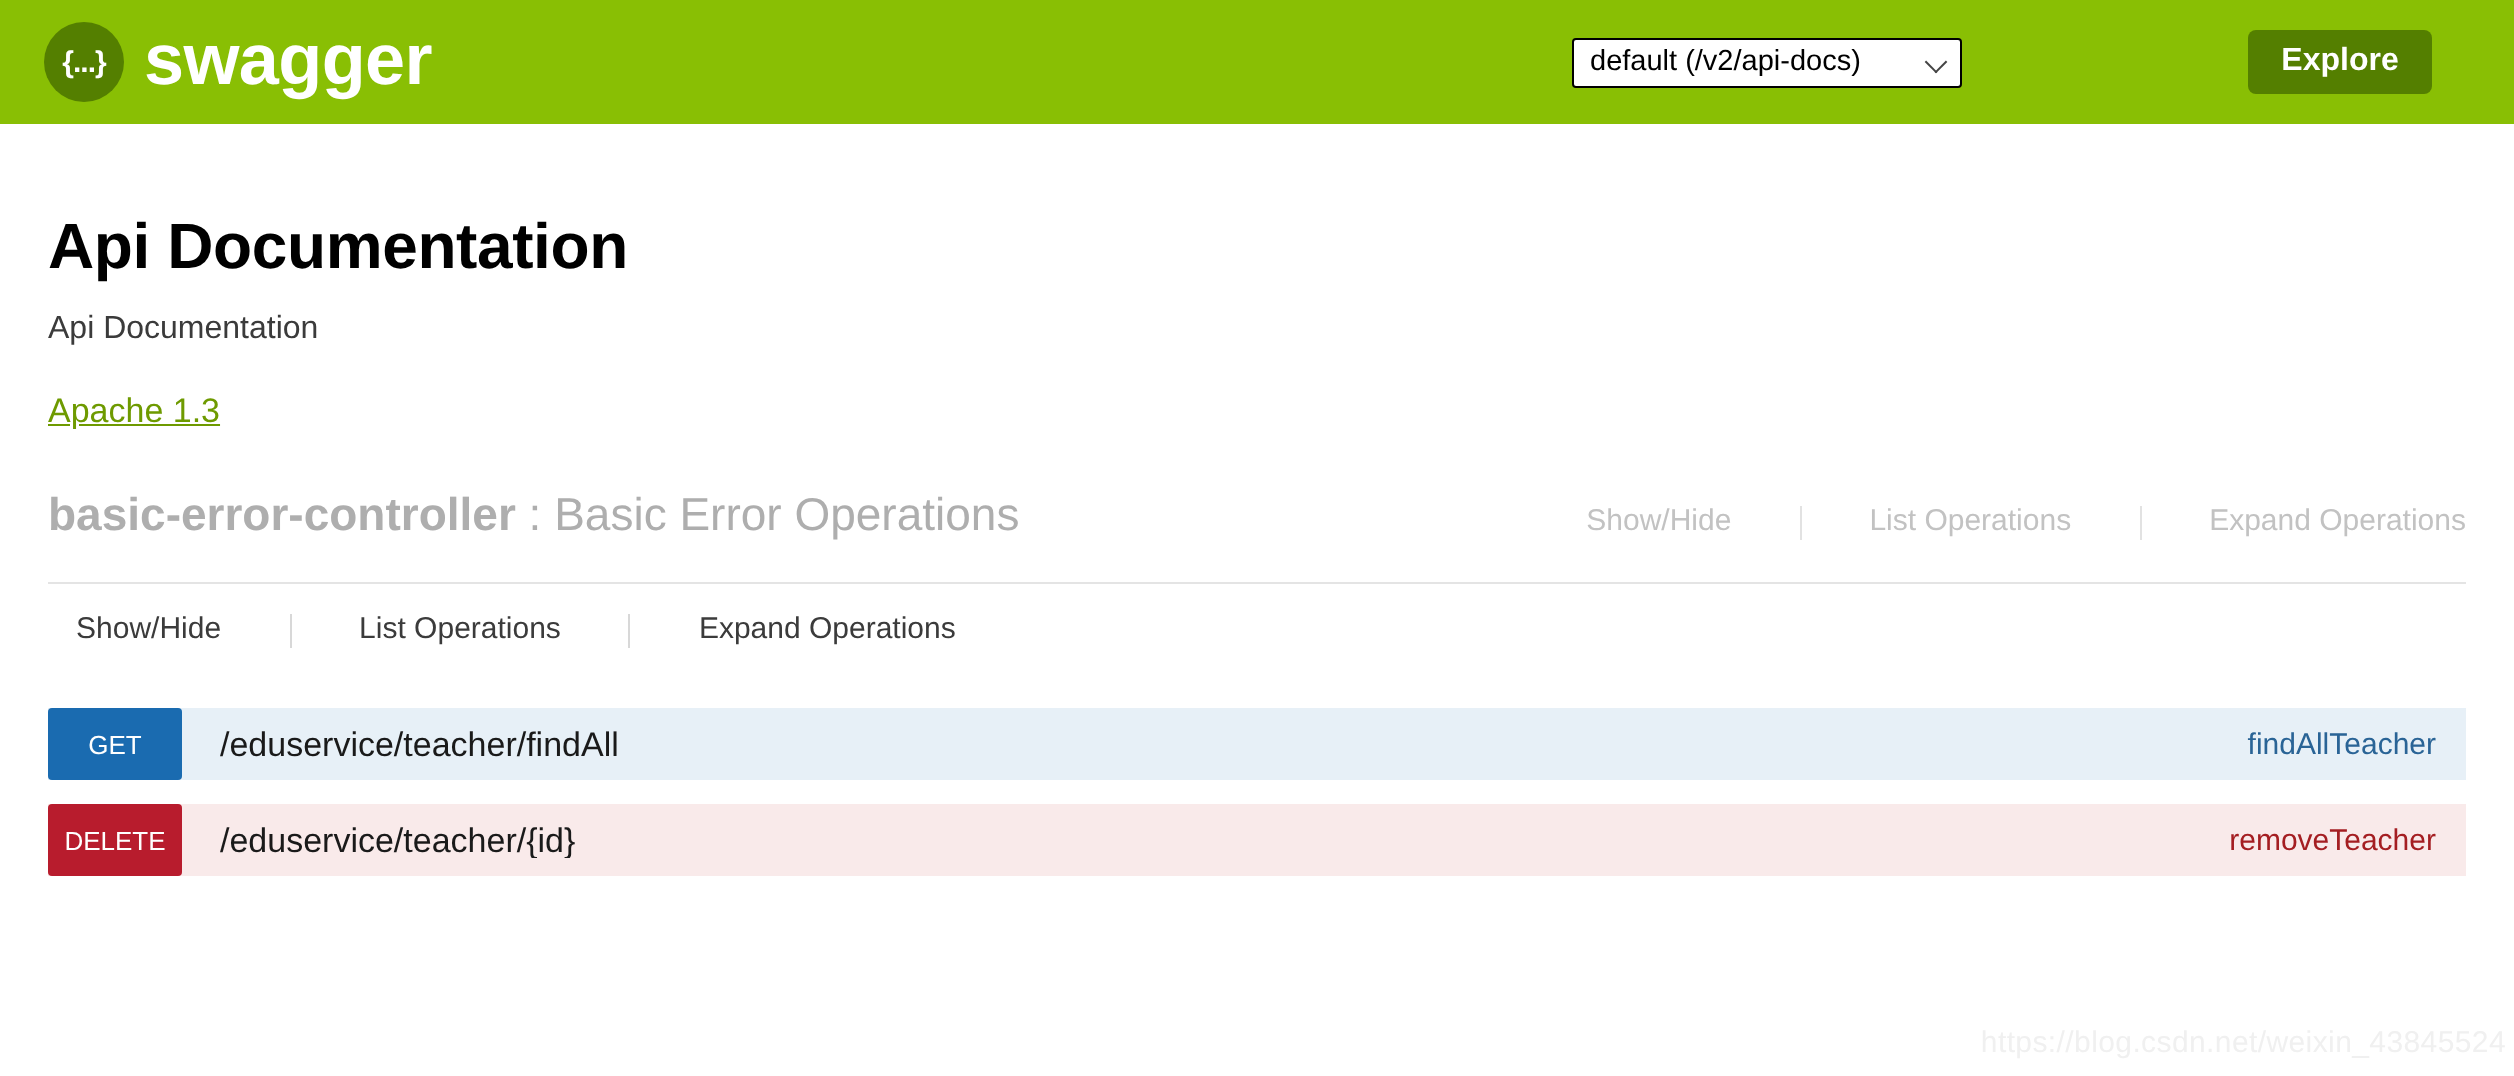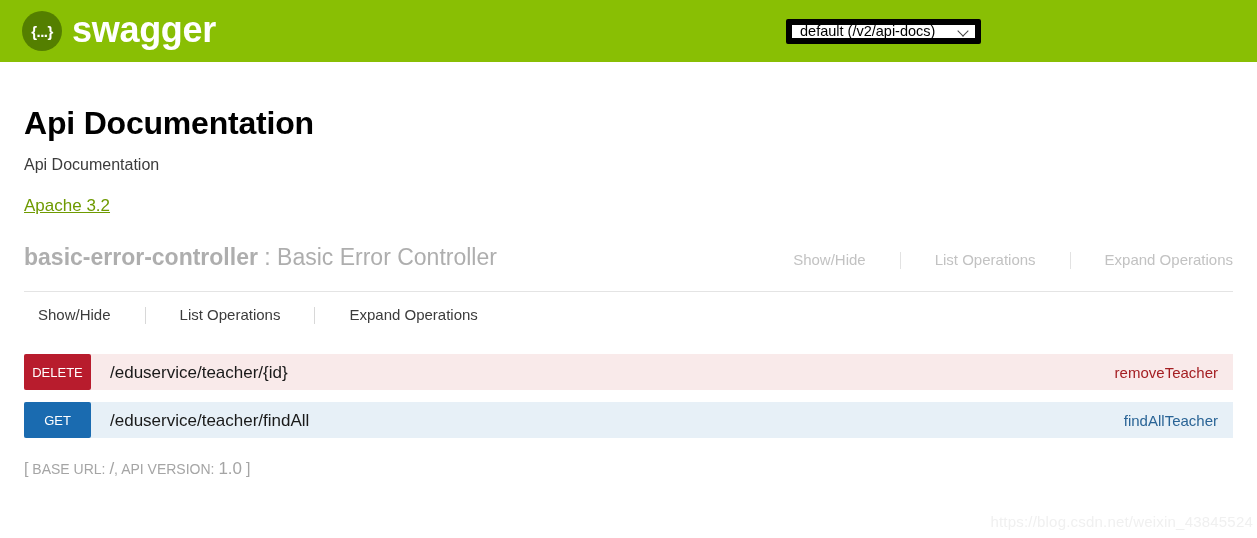--- a/index.html
+++ b/index.html
@@ -58,21 +58,21 @@
     padding-bottom: 2px;
   }
 
   .api-selector {
     position: absolute;
     left: 786px;
     top: 19px;
     width: 195px;
     height: 25px;
     background: #ffffff;
-    border: 6px solid #000000;
+    border: 1px solid #000000;
     border-radius: 2px;
     display: flex;
     align-items: center;
     padding: 0 6px 0 8px;
     cursor: pointer;
   }
   .api-selector .sel-value {
     flex: 1;
     color: #000000;
     font-size: 14.5px;
@@ -275,36 +275,37 @@
   <a class="brand" href="#">
     <span class="brand-mark">{...}</span>
     <span class="brand-text">swagger</span>
   </a>
 
   <div class="api-selector">
     <span class="sel-value">default (/v2/api-docs)</span>
     <span class="chev"></span>
   </div>
 
+  <button class="explore-btn">Explore</button>
 </div>
 
 <div class="main">
 
   <div class="info-block">
     <h1 class="page-title">Api Documentation</h1>
     <p class="page-subtitle">Api Documentation</p>
-    <a class="license-link" href="#">Apache 3.2</a>
+    <a class="license-link" href="#">Apache 1.3</a>
   </div>
 
   <div class="resources">
 
     <div class="resource dim">
       <div class="resource-head">
         <div class="resource-name">
-          <span class="rname">basic-error-controller</span><span class="sep"> : </span><span class="rdesc">Basic Error Controller</span>
+          <span class="rname">basic-error-controller</span><span class="sep"> : </span><span class="rdesc">Basic Error Operations</span>
         </div>
         <div class="resource-ops">
           <span class="op-link">Show/Hide</span>
           <span class="divider"></span>
           <span class="op-link">List Operations</span>
           <span class="divider"></span>
           <span class="op-link">Expand Operations</span>
         </div>
       </div>
       <div class="resource-rule"></div>
@@ -315,39 +316,31 @@
         <div class="resource-ops">
           <span class="op-link">Show/Hide</span>
           <span class="divider"></span>
           <span class="op-link">List Operations</span>
           <span class="divider"></span>
           <span class="op-link">Expand Operations</span>
         </div>
       </div>
 
       <div class="endpoints">
+        <div class="endpoint get">
+          <span class="method">GET</span>
+          <span class="path">/eduservice/teacher/findAll</span>
+          <span class="nickname">findAllTeacher</span>
+        </div>
         <div class="endpoint delete">
           <span class="method">DELETE</span>
           <span class="path">/eduservice/teacher/{id}</span>
           <span class="nickname">removeTeacher</span>
         </div>
-        <div class="endpoint get">
-          <span class="method">GET</span>
-          <span class="path">/eduservice/teacher/findAll</span>
-          <span class="nickname">findAllTeacher</span>
-        </div>
       </div>
     </div>
 
   </div>
 
-  <div class="footer-info">
-    <span class="brk">[</span>
-    <span>BASE URL:</span>
-    <span class="val">/</span><span>,</span>
-    <span>API VERSION:</span>
-    <span class="val">1.0</span>
-    <span class="brk">]</span>
-  </div>
 
 </div>
 
 <div class="watermark">https://blog.csdn.net/weixin_43845524</div>
 
 </body></html>

